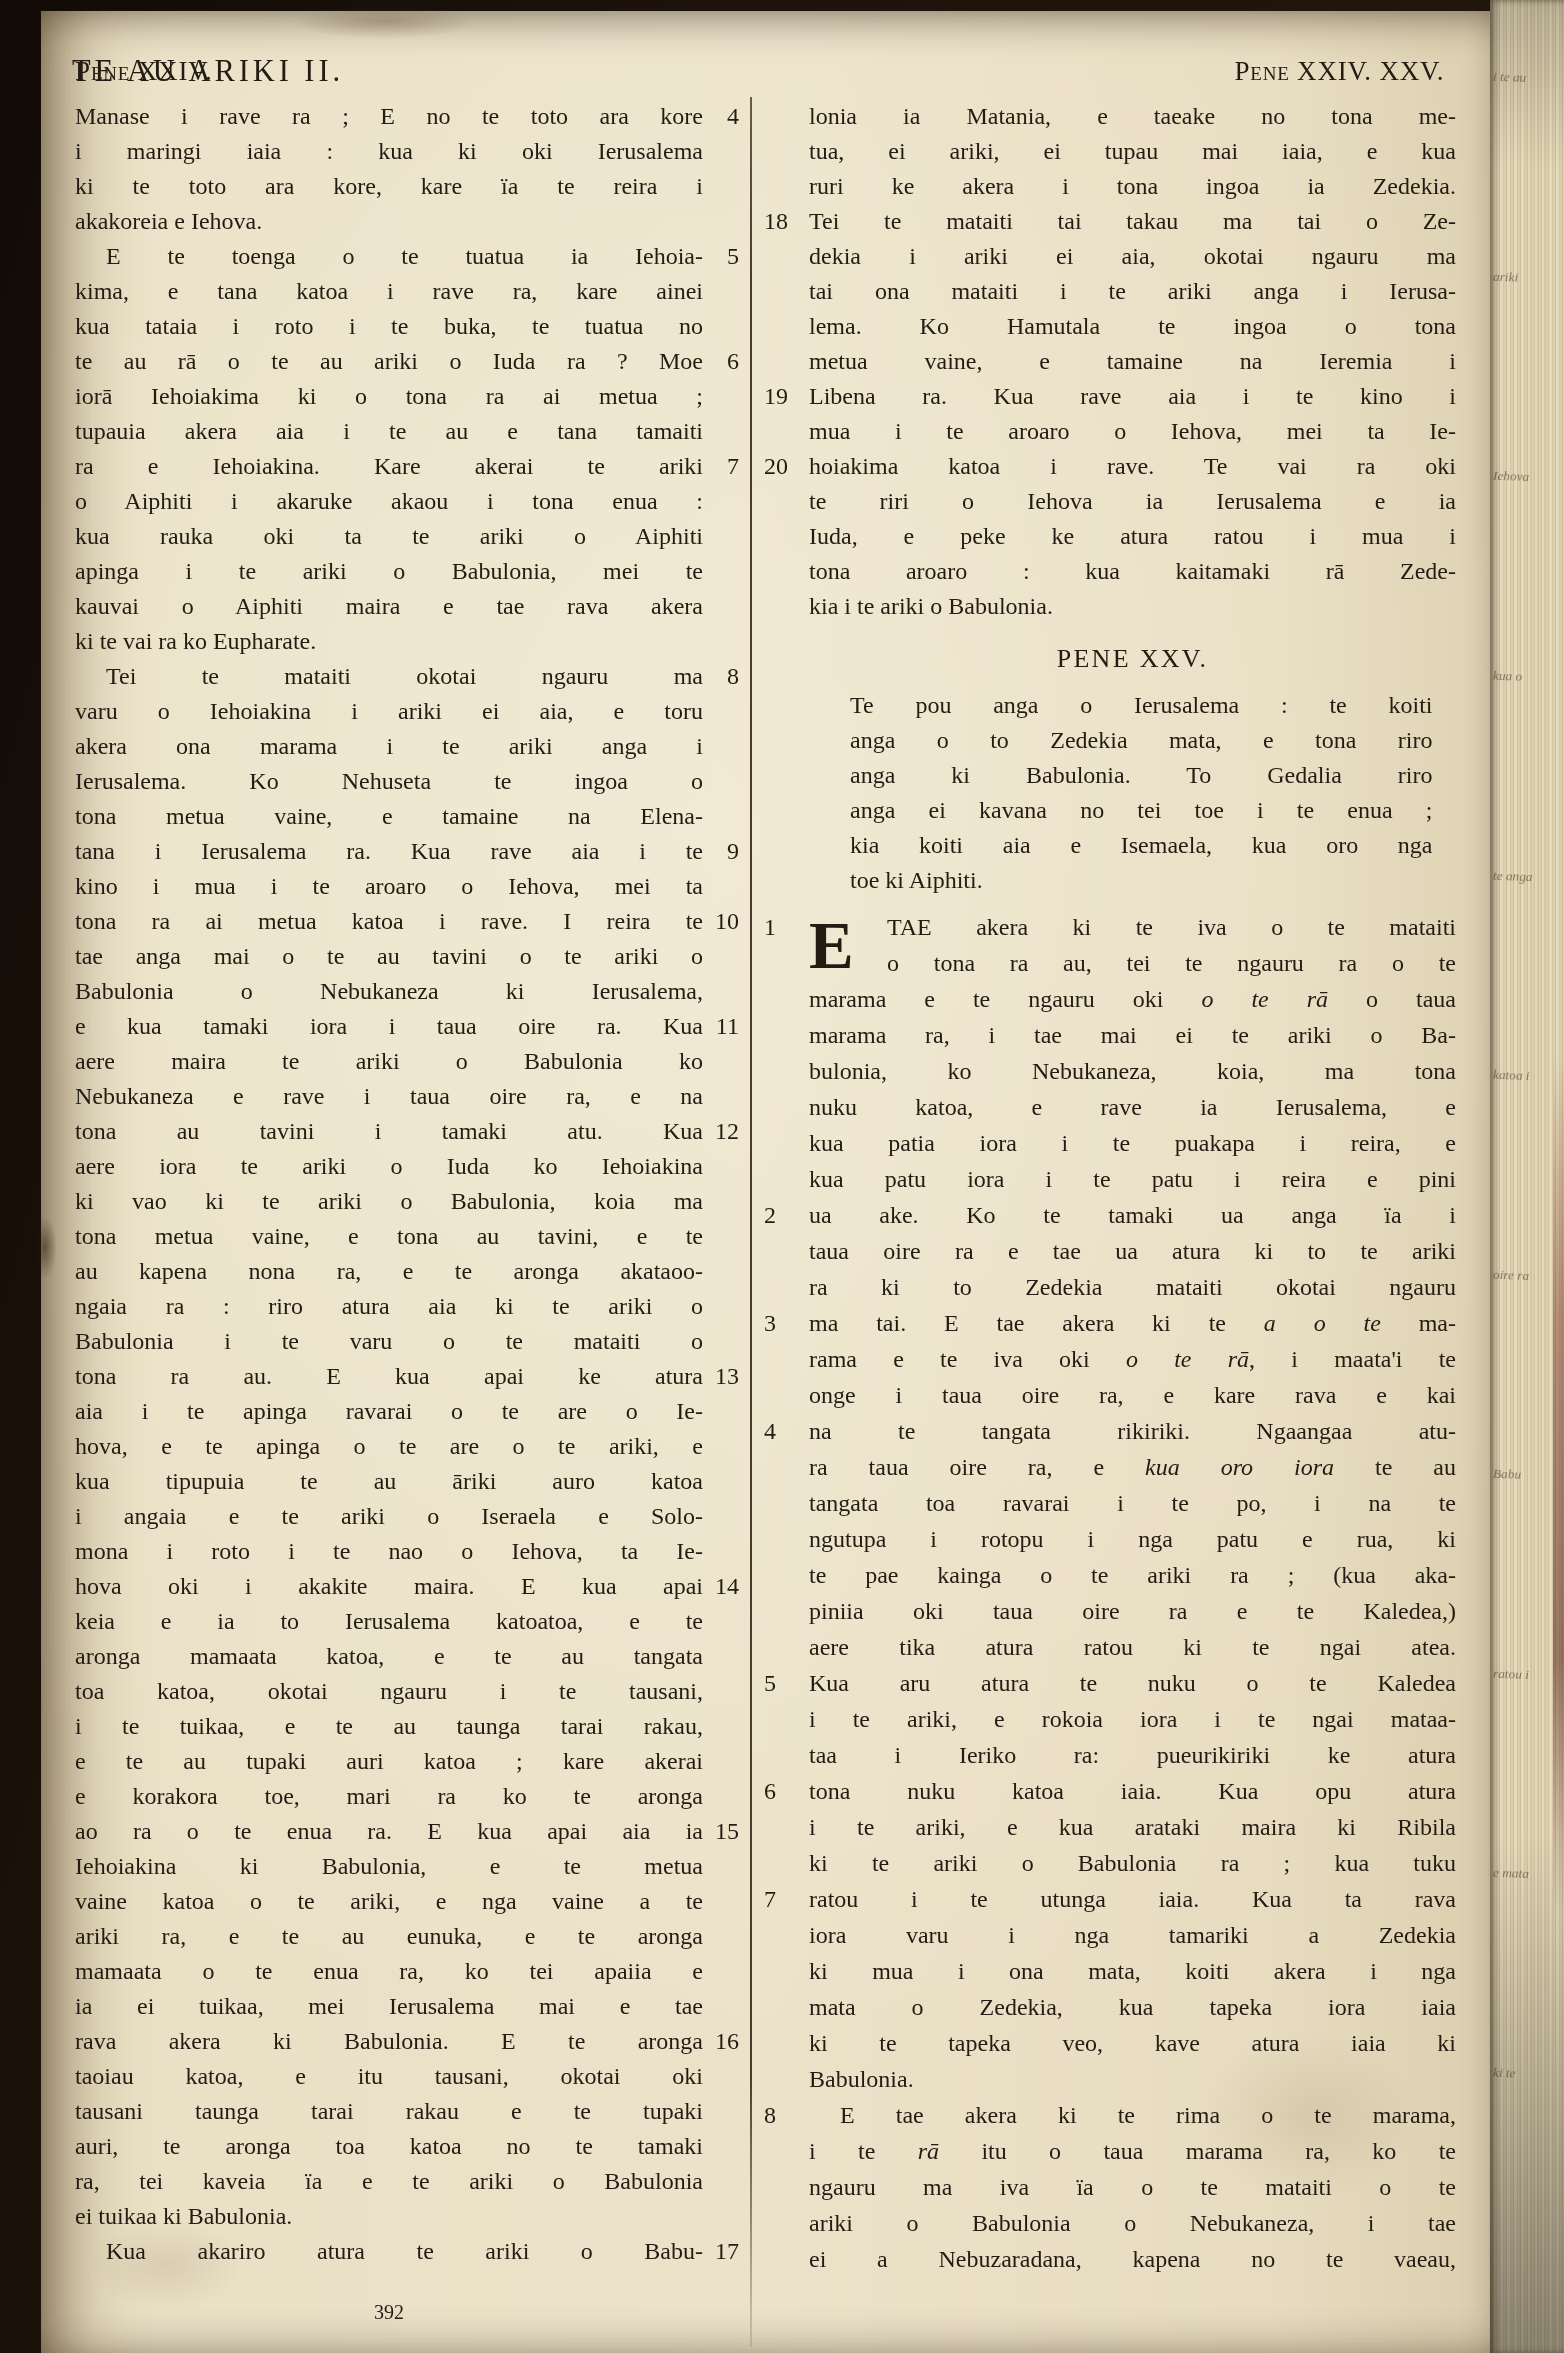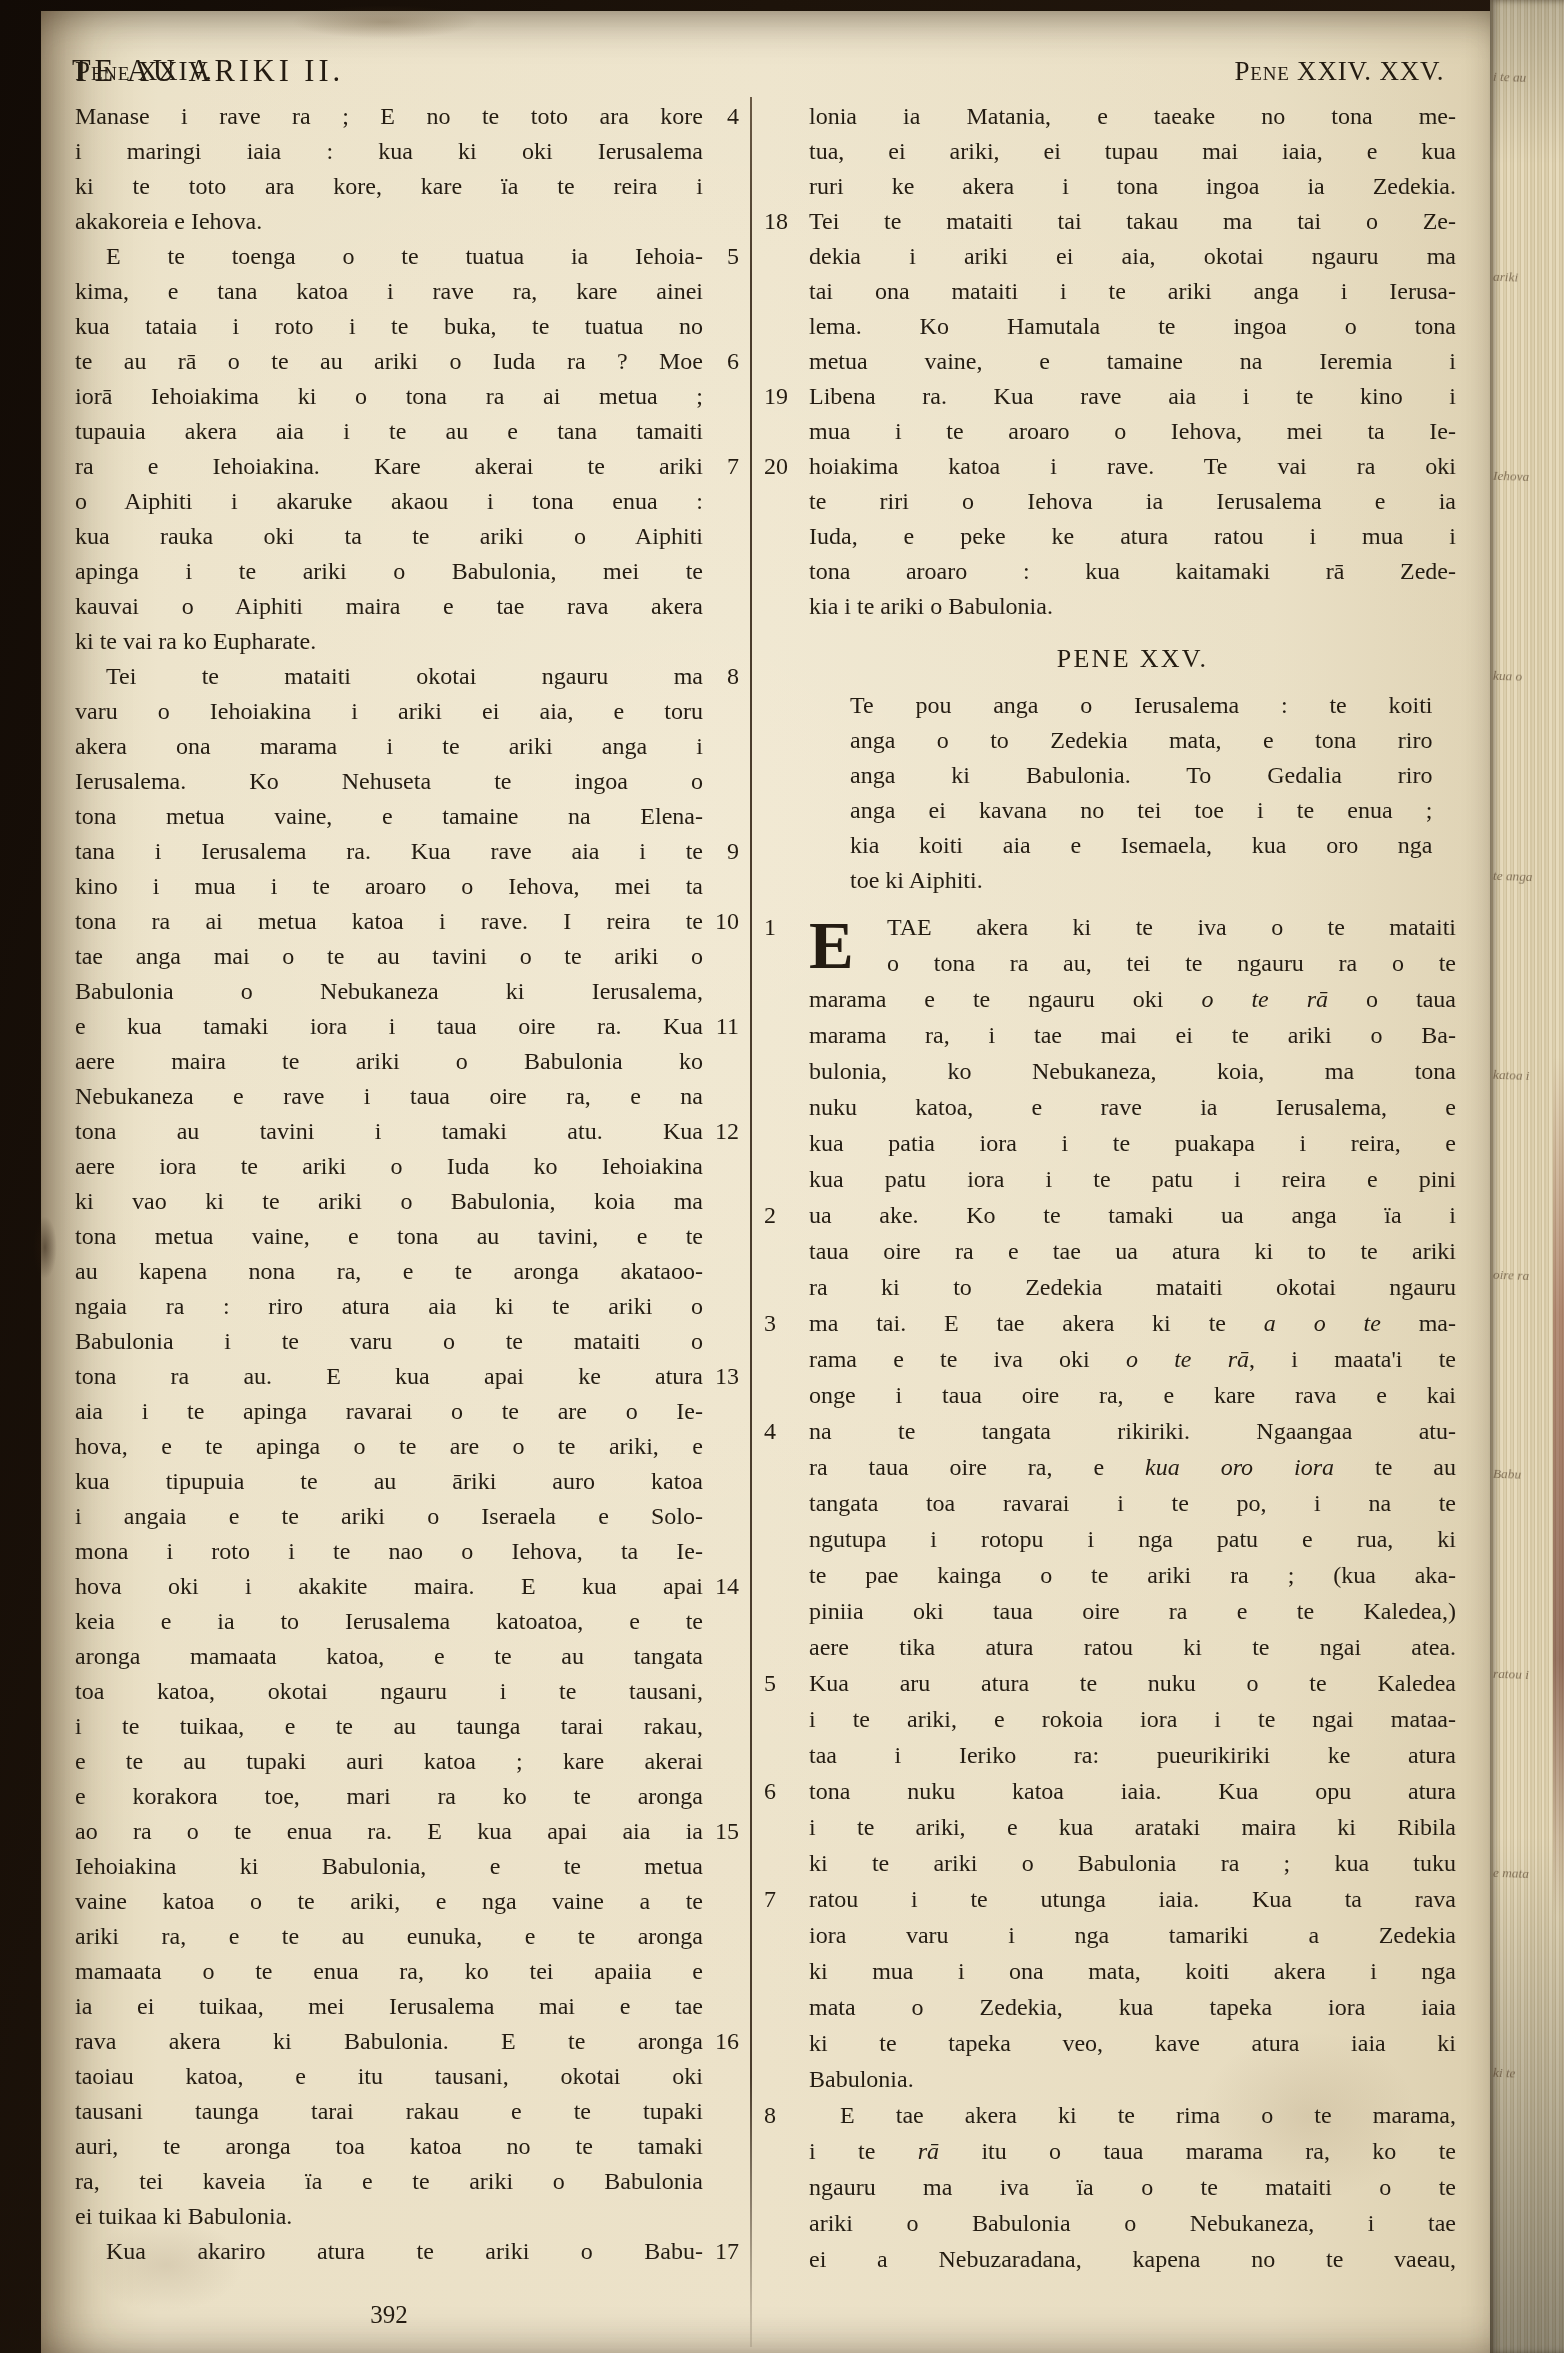--- a/index.html
+++ b/index.html
@@ -48,21 +48,21 @@
   .pend .ltext{text-align-last:left}
   .ind .ltext{text-indent:31px}
 
   .pene-heading{font-size:26px;letter-spacing:2.3px;text-align:center;margin:19px 0 14px;padding-left:45px;font-weight:normal;line-height:31px}
   .summary{padding-left:41px;padding-right:23.5px;margin:3.1px 0 11px}
   .chapter{position:relative}
   .chapter .tline{height:36px;line-height:36px}
   .dropcap{position:absolute;left:45px;top:4.7px;font-size:67px;line-height:63px;font-weight:bold}
   .dc .ltext{padding-left:78px}
 
-  .page-number{position:absolute;left:34px;top:2290px;width:628px;text-align:center;font-size:25px}
+  .page-number{position:absolute;left:34px;top:2290px;width:628px;text-align:center;font-size:20px}
 
   .page-edge{position:absolute;left:1490px;top:0;width:75px;height:2354px;overflow:hidden;
     background:
       linear-gradient(180deg, rgba(0,0,0,.18), rgba(0,0,0,0) 7%, rgba(0,0,0,0) 78%, rgba(0,0,0,.38)),
       repeating-linear-gradient(90deg,#dccfae 0 1.6px,#cfc09c 1.6px 3.1px,#e6dabc 3.1px 5.5px,#d4c6a3 5.5px 7px);
     box-shadow:inset 3.9px 0 7px rgba(30,18,8,.55)}
   .page-edge::after{content:"";position:absolute;right:0;top:1056px;width:12.5px;height:861px;
     background:linear-gradient(rgba(100,20,12,0),rgba(100,20,12,.38) 30%,rgba(70,12,8,.48) 70%,rgba(70,12,8,0))}
   .edge-frag{position:absolute;left:3.1px;width:72px;font-size:13.3px;line-height:15.6px;color:rgba(70,50,28,.6);
     font-style:italic;white-space:nowrap;overflow:hidden;filter:blur(0.3px);transform:rotate(2deg)}

